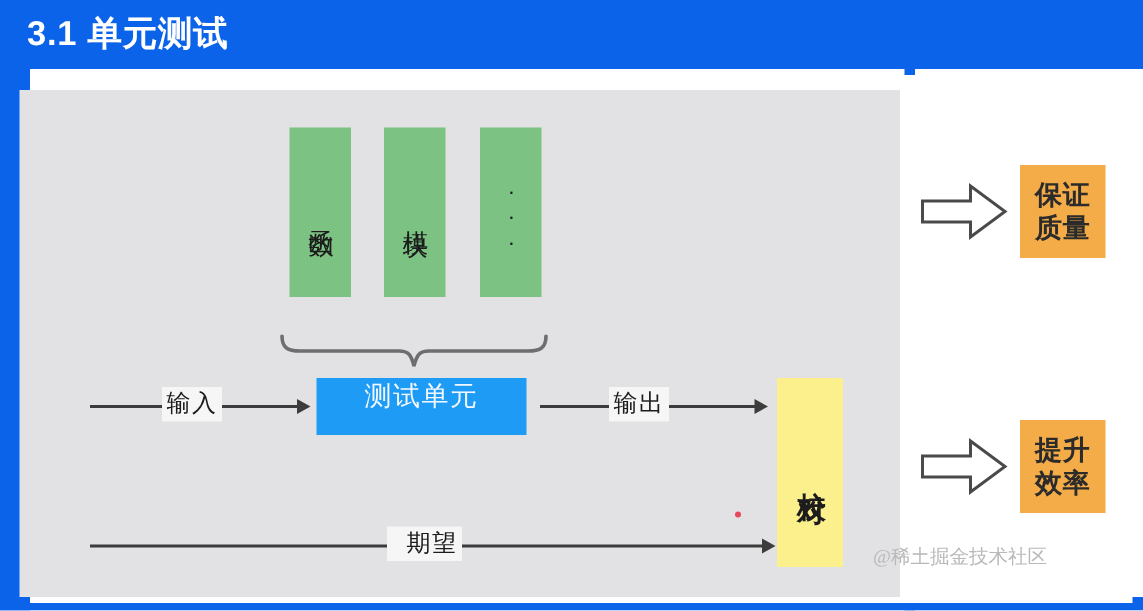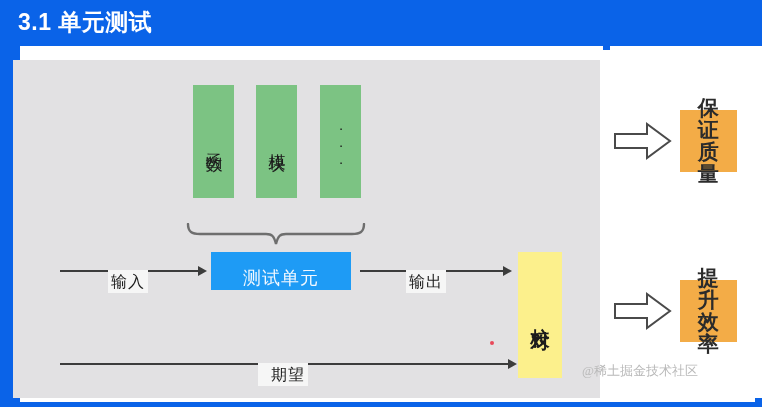--- a/index.html
+++ b/index.html
@@ -65,21 +65,21 @@
 
   
   .brace {
     position: absolute; left: 186px; top: 223px; width: 180px; height: 22px;
   }
 
   
   .blue-box {
     position: absolute; left: 211px; top: 252px; width: 140px; height: 38px;
     background: #1e9bf5;
-    display: flex; align-items: flex-end; justify-content: center;
+    display: flex; align-items: flex-start; justify-content: center;
   }
   .blue-box .label {
     font-size: 18px; color: #f2f8ff; font-weight: 500; letter-spacing: 1px;
   }
 
   
   .yellow-box {
     position: absolute; left: 518px; top: 252px; width: 44px; height: 126px;
     background: #fcf08c;
     display: flex; align-items: center; justify-content: center;
@@ -104,21 +104,21 @@
     border-bottom: 5px solid transparent;
     border-left: 9px solid #3c3c3c;
   }
   #head-in  { left: 198px; top: 266px; }
   #head-out { left: 503px; top: 266px; }
   #head-exp { left: 508px; top: 359px; }
 
   .line-label {
     position: absolute; background: #f6f6f6;
     font-size: 16px; line-height: 19px; color: #1c1c1c; font-weight: 500;
-    padding: 2px 3px; letter-spacing: 1px; margin-top: 12px;
+    padding: 2px 3px; letter-spacing: 1px;
   }
   #label-in  { left: 108px; top: 258px; }
   #label-out { left: 406px; top: 258px; }
   #label-exp { left: 258px; top: 351px; padding-left: 13px; }
 
   .red-dot {
     position: absolute; left: 490px; top: 341px; width: 4px; height: 4px;
     border-radius: 50%; background: #e8485a;
   }
 
@@ -127,21 +127,21 @@
   #benefit-1 { top: 110px; }
   #benefit-2 { top: 280px; }
 
   .hollow-arrow { position: absolute; left: 0; top: 12px; }
   .orange-box {
     position: absolute; left: 66px; top: 0; width: 57px; height: 62px;
     background: #f3ac47;
     display: flex; align-items: center; justify-content: center;
   }
   .orange-box .txt {
-    font-size: 21px; line-height: 22px; color: #2b2b2b; font-weight: 600;
+    font-size: 18px; line-height: 22px; color: #2b2b2b; font-weight: 600;
     text-align: center; letter-spacing: 0.5px; width: 40px;
   }
 
   
   .watermark {
     position: absolute; left: 582px; top: 362px;
     font-size: 13px; color: #b9b9b9; white-space: nowrap;
     font-family: "Liberation Serif", "DejaVu Serif", serif;
   }
 </style>

